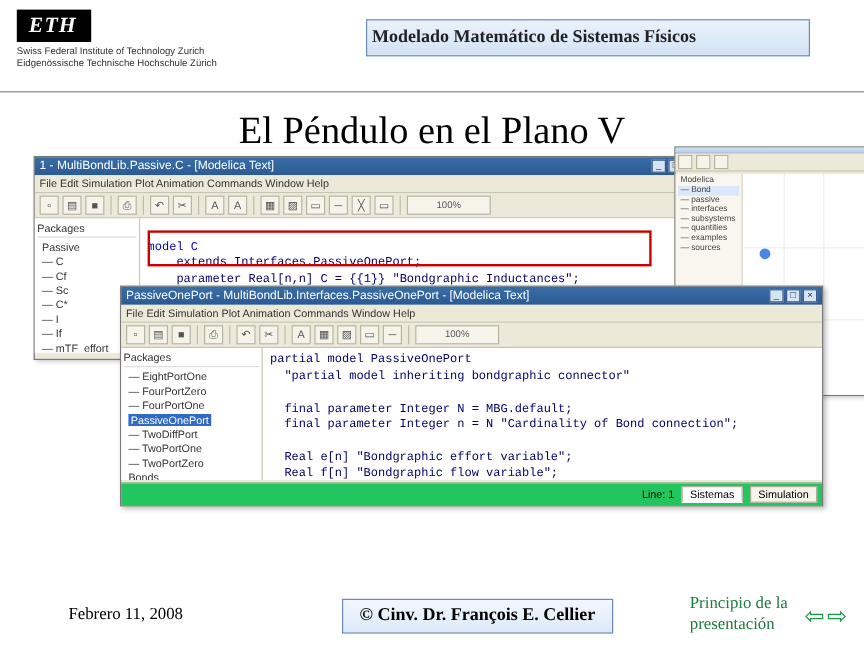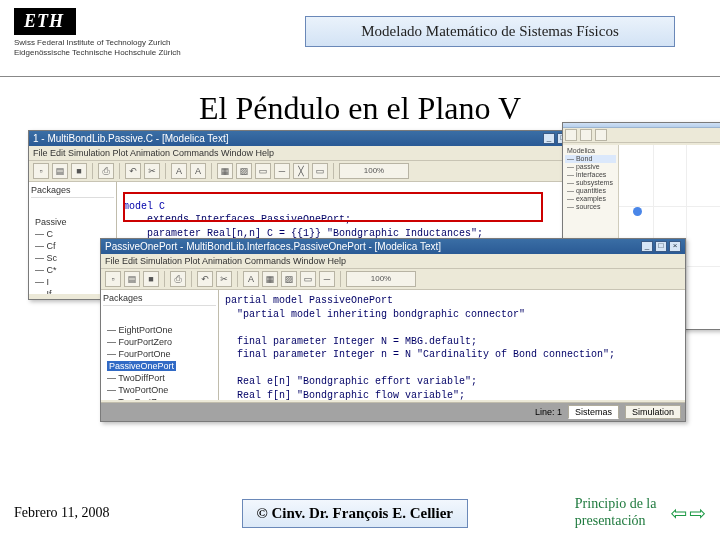--- a/index.html
+++ b/index.html
@@ -25,23 +25,22 @@
     font-family: "Times New Roman", serif;
     margin-bottom: 3px;
   }
   .eth-sub { font-size: 8px; color: #333; line-height: 1.2; }
   .title-badge {
     position: absolute;
     left: 305px; top: 16px;
     width: 370px;
     background: linear-gradient(#eaf2fb,#d3e3f5);
     border: 1px solid #6a88b8;
-    text-align: center;
-    font-family: "Times New Roman", serif;
-    font-weight: normal;
+    font-family: "Times New Roman", serif;
+    font-weight: bold;
     font-size: 15px;
     padding: 6px 4px;
     color: #222;
   }
   .header-rule {
     position: absolute; left: 0; top: 76px;
     width: 100%; height: 1px; background: #888;
   }
   .main-title {
     position: absolute; top: 90px; left: 0; width: 100%;
@@ -93,21 +92,21 @@
   }
   .sep { width: 1px; height: 16px; background: #c0bcac; margin: 0 2px; }
   .body-split { display: flex; height: calc(100% - 56px); }
   .left-pane {
     width: 88px; background: #fff;
     border-right: 1px solid #c0bcac;
     padding: 3px 2px; overflow: hidden;
   }
   .pane-hdr {
     font-size: 9px; color: #333;
-    border-bottom: 1px solid #ddd; padding-bottom: 2px; margin-bottom: 18px;
+    border-bottom: 1px solid #ddd; padding-bottom: 2px; margin-bottom: 2px;
   }
   .tree { font-size: 9px; color: #333; }
   .tree div { white-space: nowrap; padding: 1px 0 1px 4px; }
   .tree .sel { background: #316ac5; color: #fff; padding-left: 2px; padding-right: 2px; display:inline-block; }
   .canvas {
     flex: 1; background: #fff; position: relative; overflow: hidden;
   }
   .redbox {
     position: absolute; border: 2px solid #c00;
     background: rgba(255,255,255,.0);
@@ -115,21 +114,21 @@
   .codeview {
     flex: 1; background: #fff;
     font-family: "Courier New", monospace;
     font-size: 10px; color: #006;
     padding: 4px 6px; line-height: 1.35;
     white-space: pre;
   }
   .kw { color: #0000aa; }
   .statusbar {
     position: absolute; bottom: 0; left: 0; right: 0;
-    background: #a3a3a3; border-top: 1px solid #c0bcac;
+    background: #22c55e; border-top: 1px solid #c0bcac;
     font-size: 9px; padding: 2px 4px;
     display: flex; justify-content: flex-end; gap: 6px; align-items: center;
   }
   .tabbtn {
     border: 1px solid #b0ac9c; background: #f5f3ea;
     padding: 1px 6px; font-size: 9px;
   }
   .tabbtn.active { background: #fff; border-bottom-color: #fff; }
   
   .win-right {
@@ -158,21 +157,21 @@
   }
   .rtree div { white-space: nowrap; padding: 0 0 1px 2px; }
   .rtree .hl { background: #dbe8fb; }
   
   .footer {
     position: absolute; left: 0; bottom: 0; width: 100%;
     display: flex; align-items: center; padding: 6px 14px 10px 14px;
   }
   .date {
     font-family: "Times New Roman", serif;
-    font-size: 14px; color: #000;
+    font-size: 14px; color: #000; margin-left: 43px;
   }
   .author-badge {
     margin-left: 132px;
     background: linear-gradient(#f2f7fd,#dce9f8);
     border: 1px solid #6a88b8;
     font-family: "Times New Roman", serif;
     font-size: 15px; font-weight: bold;
     padding: 5px 14px;
   }
   .footer-right {

